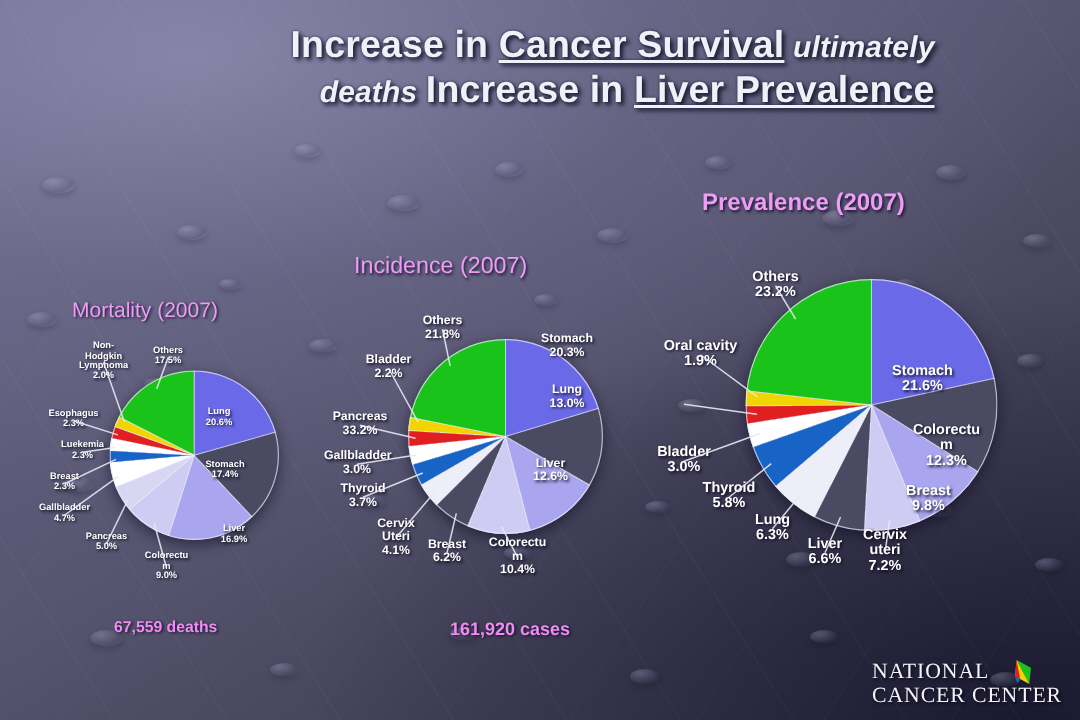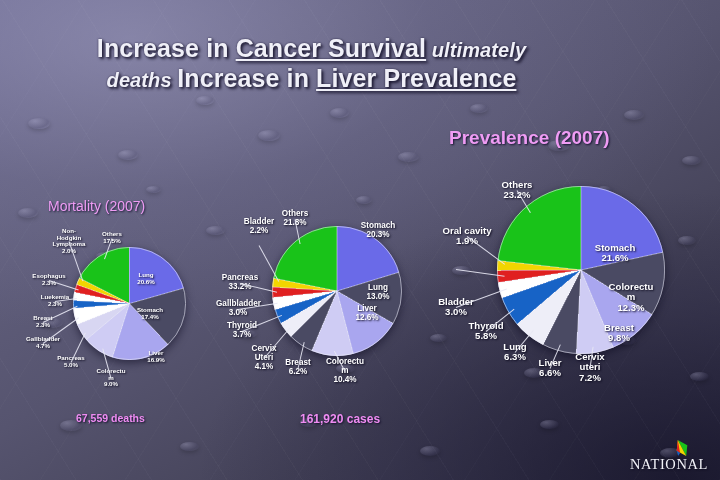--- a/index.html
+++ b/index.html
@@ -25,21 +25,21 @@
   }
   #bg-blobs{position:absolute;inset:0;pointer-events:none;}
   #bg-blobs span{
     position:absolute;border-radius:50%;
     background:radial-gradient(ellipse at 32% 28%, rgba(190,188,220,.30), rgba(70,68,100,.22) 62%, rgba(0,0,0,0) 74%);
     box-shadow:0 2px 4px rgba(0,0,0,.18);
   }
 
   
   #title{
-    position:absolute;left:0;top:34px;width:623px;text-align:center;
+    position:absolute;left:0;top:16px;width:623px;text-align:right;
     color:#f0f0f8;line-height:1.18;
     text-shadow:2px 2px 3px rgba(15,12,35,.85), 0 0 2px rgba(20,16,45,.7);
     font-weight:bold;letter-spacing:.1px;
   }
   #title .ln{display:block;font-size:25px;white-space:nowrap;}
   #title .ln2{font-size:25px;}
   .u{text-decoration:underline;text-underline-offset:2px;}
   .it{font-style:italic;font-size:20px;font-weight:bold;}
 
   
@@ -65,21 +65,21 @@
   .leader{position:absolute;background:#e8e8f4;opacity:.9;transform-origin:0 50%;height:1px;}
 
   
   #p-mort .lbl{font-size:6.2px;}
   #p-mort .panel-title{font-size:14px;}
   #p-mort .panel-total{font-size:10.5px;}
   #p-inc  .lbl{font-size:8.2px;}
   #p-inc  .panel-title{font-size:15.5px;}
   #p-inc  .panel-total{font-size:12px;}
   #p-prev .lbl{font-size:9.6px;}
-  #p-prev .panel-title{font-size:19px;font-weight:bold;}
+  #p-prev .panel-title{font-size:16px;font-weight:bold;margin-left:19px;}
   #p-prev .panel-total{font-size:15px;}
 
   
   #logo{position:absolute;right:12px;bottom:8px;display:flex;align-items:center;}
   #logo .txt{
     font-family:"Liberation Serif",serif;color:#f2f2f8;line-height:1.06;
     text-align:left;font-size:14.5px;letter-spacing:.6px;
     text-shadow:1px 1px 2px rgba(10,8,28,.9);
   }
   #logo .txt .l1{display:block;}
@@ -187,59 +187,60 @@
       <div class="leader" style="left: 69px; top: 241.375px; width: 41.9117px; transform: rotate(70.6658deg);"></div>
       <div class="leader" style="left: 49px; top: 279.688px; width: 31.2406px; transform: rotate(17.6673deg);"></div>
       <div class="leader" style="left: 55px; top: 300.688px; width: 22.4441px; transform: rotate(-8.07474deg);"></div>
       <div class="leader" style="left: 43px; top: 321.688px; width: 37.6965px; transform: rotate(-25.3227deg);"></div>
       <div class="leader" style="left: 43px; top: 342.688px; width: 44.0786px; transform: rotate(-35.8624deg);"></div>
       <div class="leader" style="left: 71px; top: 361.688px; width: 33.2635px; transform: rotate(-64.0582deg);"></div>
       <div class="leader" style="left: 111px; top: 378.031px; width: 31.4807px; transform: rotate(-105.454deg);"></div>
     </div>
 
   <div class="panel" id="p-inc" style="left:0;top:0;width:440px;height:440px;">
+    <div class="panel-title" style="left:236px;top:169px;">Incidence (2007)</div>
 
     <div class="pie" id="pie-inc" style="left: 272px; top: 226px; width: 130px; height: 130px; background: conic-gradient(rgb(106, 106, 232) 0deg, rgb(106, 106, 232) 73.153deg, rgb(74, 74, 99) 73.153deg, rgb(74, 74, 99) 120deg, rgb(169, 166, 239) 120deg, rgb(169, 166, 239) 165.405deg, rgb(207, 204, 244) 165.405deg, rgb(207, 204, 244) 202.883deg, rgb(74, 74, 99) 202.883deg, rgb(74, 74, 99) 225.225deg, rgb(238, 238, 248) 225.225deg, rgb(238, 238, 248) 240deg, rgb(23, 99, 198) 240deg, rgb(23, 99, 198) 253.333deg, rgb(255, 255, 255) 253.333deg, rgb(255, 255, 255) 264.144deg, rgb(224, 32, 32) 264.144deg, rgb(224, 32, 32) 273.514deg, rgb(242, 213, 0) 273.514deg, rgb(242, 213, 0) 281.441deg, rgb(25, 195, 25) 281.441deg, rgb(25, 195, 25) 360deg);">
         <svg viewBox="0 0 130 130" width="130" height="130" style="position: absolute; left: 0px; top: 0px; pointer-events: none;">
           <line x1="65" y1="65" x2="65" y2="0" stroke="rgba(235,235,248,.75)" stroke-width="0.7"></line>
           <line x1="65" y1="65" x2="127.21038563988762" y2="46.16206172277694" stroke="rgba(235,235,248,.75)" stroke-width="0.7"></line>
           <line x1="65" y1="65" x2="121.29165124598852" y2="97.5" stroke="rgba(235,235,248,.75)" stroke-width="0.7"></line>
           <line x1="65" y1="65" x2="81.37857399003313" y2="127.90264155067743" stroke="rgba(235,235,248,.75)" stroke-width="0.7"></line>
           <line x1="65" y1="65" x2="39.72483264155978" y2="124.884604991624" stroke="rgba(235,235,248,.75)" stroke-width="0.7"></line>
           <line x1="65" y1="65" x2="18.857742000862153" y2="110.78091334542157" stroke="rgba(235,235,248,.75)" stroke-width="0.7"></line>
           <line x1="65" y1="65" x2="8.708348754011482" y2="97.5" stroke="rgba(235,235,248,.75)" stroke-width="0.7"></line>
           <line x1="65" y1="65" x2="2.730681699493225" y2="83.64221012622086" stroke="rgba(235,235,248,.75)" stroke-width="0.7"></line>
           <line x1="65" y1="65" x2="0.33918823363195827" y2="71.63169825265898" stroke="rgba(235,235,248,.75)" stroke-width="0.7"></line>
           <line x1="65" y1="65" x2="0.12217581752048545" y2="61.01654304061448" stroke="rgba(235,235,248,.75)" stroke-width="0.7"></line>
           <line x1="65" y1="65" x2="1.2916829430585182" y2="52.10618994353416" stroke="rgba(235,235,248,.75)" stroke-width="0.7"></line>
           <circle cx="65" cy="65" r="64.6" fill="none" stroke="rgba(235,235,248,.7)" stroke-width="0.8"></circle>
         </svg>
       </div>
 
     <div class="lbl inside" style="left:355px;top:222px;width:46px;">Stomach
 20.3%</div>
-    <div class="lbl inside" style="left:360px;top:284px;width:36px;">Lung
+    <div class="lbl inside" style="left:360px;top:256px;width:36px;">Lung
 13.0%</div>
     <div class="lbl inside" style="left:350px;top:305px;width:34px;">Liver
 12.6%</div>
     <div class="lbl" style="left:324px;top:358px;width:42px;">Colorectu
 m
 10.4%</div>
     <div class="lbl" style="left:281px;top:359px;width:34px;">Breast
 6.2%</div>
     <div class="lbl" style="left:248px;top:345px;width:32px;">Cervix
 Uteri
 4.1%</div>
     <div class="lbl" style="left:224px;top:322px;width:36px;">Thyroid
 3.7%</div>
     <div class="lbl" style="left:216px;top:300px;width:44px;">Gallbladder
 3.0%</div>
     <div class="lbl" style="left:220px;top:274px;width:40px;">Pancreas
 33.2%</div>
-    <div class="lbl" style="left:241px;top:218px;width:36px;">Bladder
+    <div class="lbl" style="left:241px;top:236px;width:36px;">Bladder
 2.2%</div>
     <div class="lbl" style="left:277px;top:210px;width:36px;">Others
 21.8%</div>
 
     <div class="panel-total" style="left:273px;top:412px;margin-left:27px;">161,920 cases</div>
   <div class="leader" style="left: 295px; top: 218.859px; width: 25.4584px; transform: rotate(78.2679deg);"></div>
       <div class="leader" style="left: 259px; top: 244.859px; width: 41.1651px; transform: rotate(61.1856deg);"></div>
       <div class="leader" style="left: 240px; top: 282.859px; width: 37.886px; transform: rotate(13.1617deg);"></div>
       <div class="leader" style="left: 238px; top: 308.859px; width: 40.4196px; transform: rotate(-8.86222deg);"></div>
       <div class="leader" style="left: 242px; top: 330.859px; width: 42.8296px; transform: rotate(-22.048deg);"></div>
@@ -297,20 +298,21 @@
       <div class="leader" style="left: 456px; top: 307.359px; width: 53.7188px; transform: rotate(-20.0295deg);"></div>
       <div class="leader" style="left: 486px; top: 331.359px; width: 36.4599px; transform: rotate(-38.4428deg);"></div>
       <div class="leader" style="left: 515px; top: 352.359px; width: 28.6269px; transform: rotate(-50.4335deg);"></div>
       <div class="leader" style="left: 550px; top: 368.359px; width: 26.4319px; transform: rotate(-66.5368deg);"></div>
       <div class="leader" style="left: 590px; top: 367.539px; width: 21.9244px; transform: rotate(-81.9736deg);"></div>
     </div>
 
   <div id="logo">
     <div class="txt">
       <span class="l1">NATIONAL</span>
+      <span class="l2">CANCER CENTER</span>
     </div>
   </div>
   <svg id="logo-mark" viewBox="0 0 40 40">
     <g transform="rotate(-28 20 20)">
       <path d="M20 2 L32 20 L20 38 Z" fill="#19c319"></path>
       <path d="M20 2 L20 38 L8 20 Z" fill="#f2d500"></path>
       <path d="M20 2 L8 20 L12 27 Z" fill="#e02020"></path>
       <path d="M8 20 L12 27 L6 30 Z" fill="#1763c6"></path>
     </g>
   </svg>

